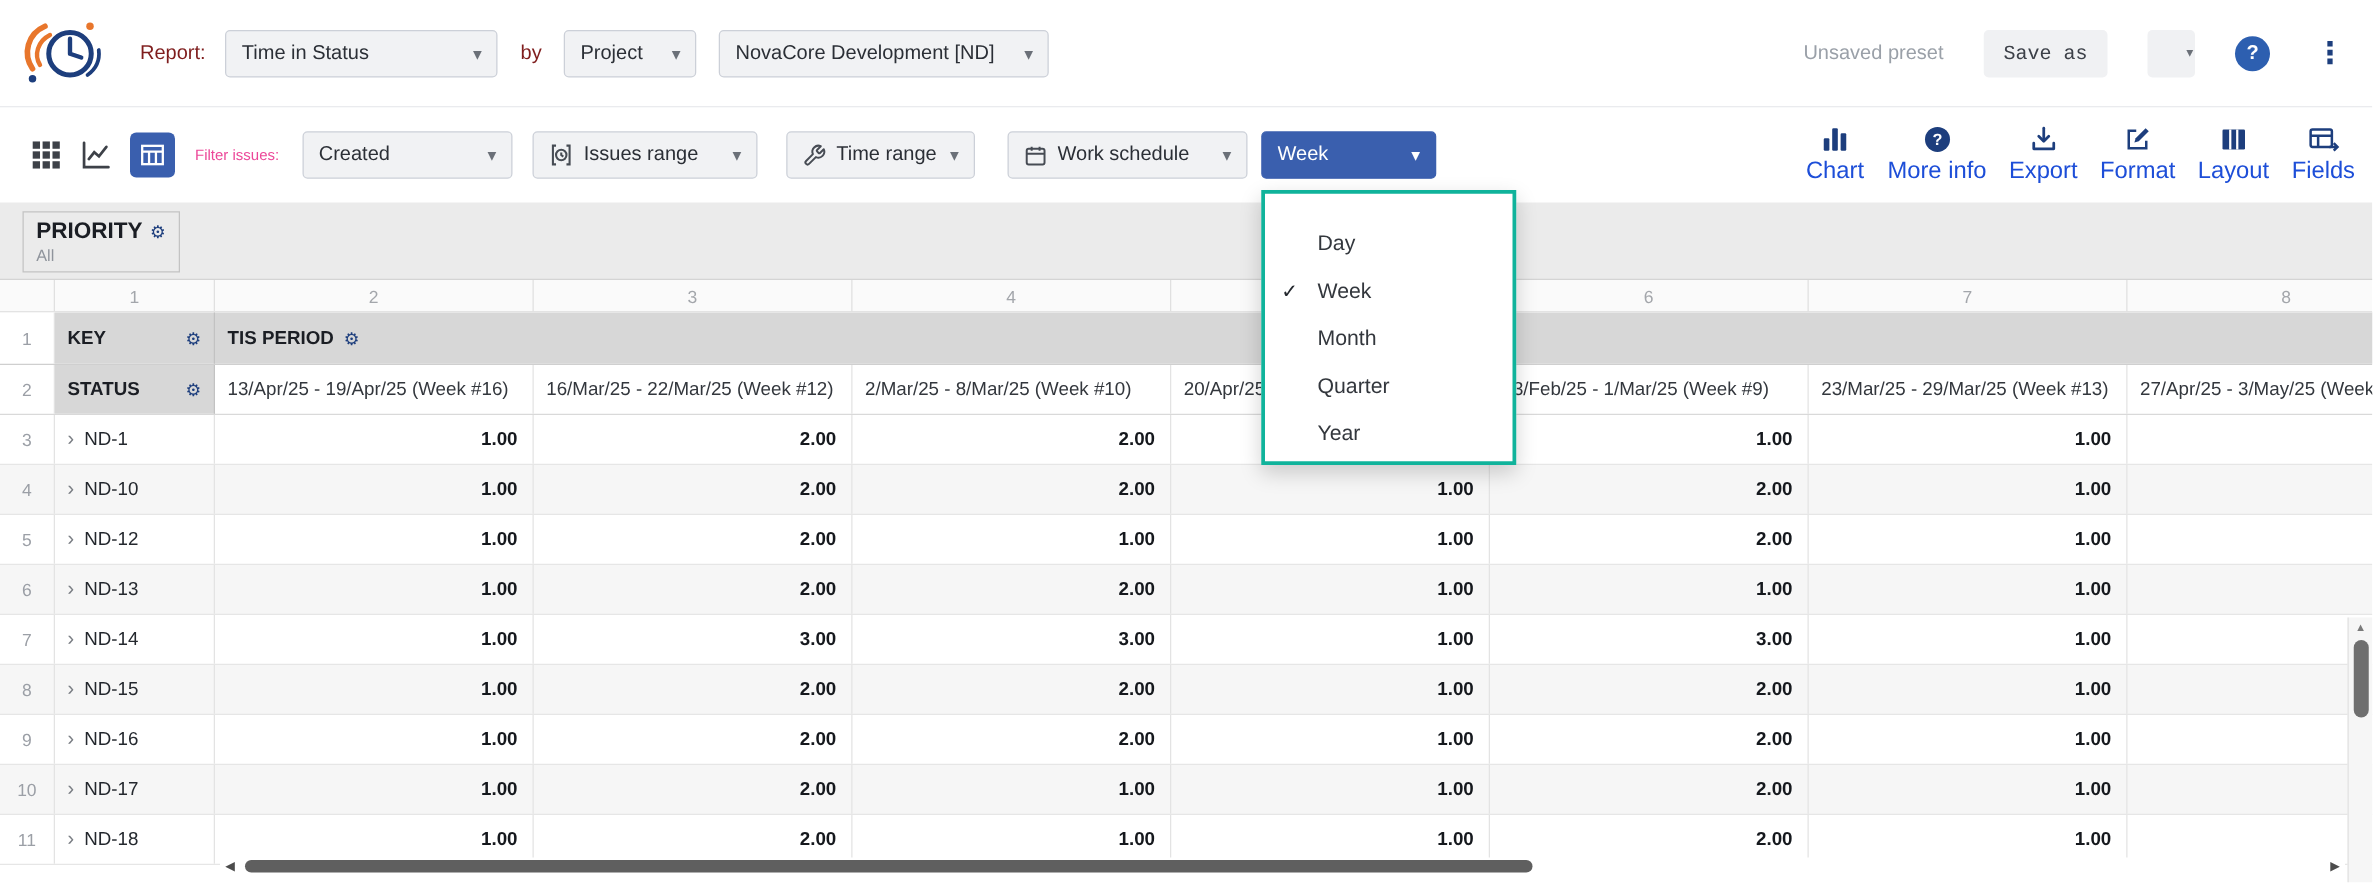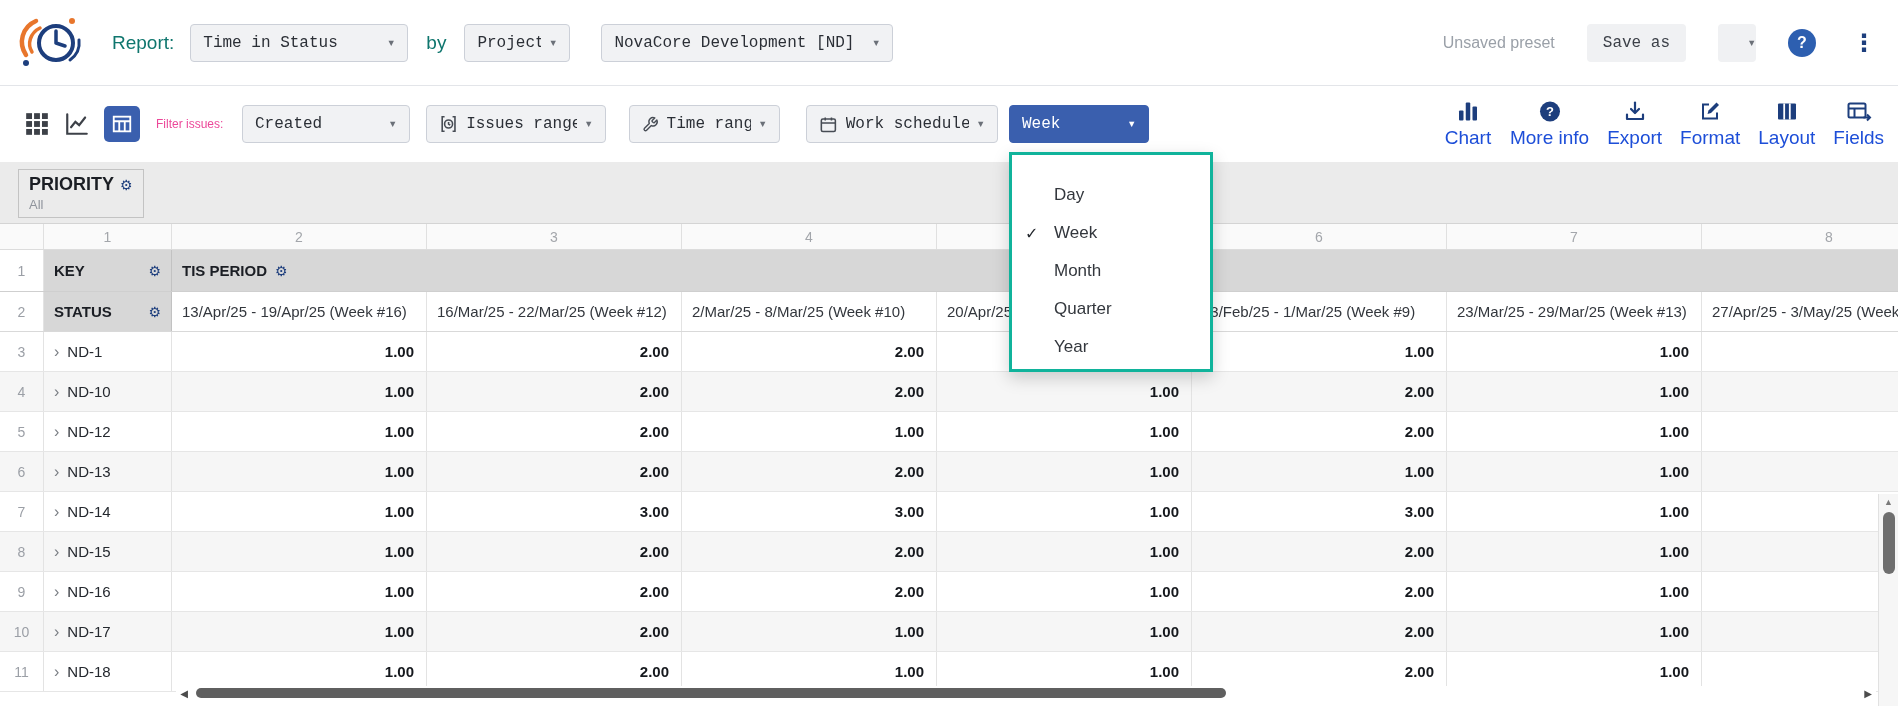--- a/index.html
+++ b/index.html
@@ -3,28 +3,28 @@
 <meta charset="utf-8">
 <style>
   *{margin:0;padding:0;box-sizing:border-box}
   html,body{overflow:hidden}
   body{width:1898px;height:706px;background:#fff;font-family:"Liberation Sans","DejaVu Sans",sans-serif;color:#2b2f36;position:relative}
   .app{width:1898px;height:706px;position:relative;overflow:hidden;background:#fff}
 
   
   .app-header{height:86px;display:flex;align-items:center;padding:0 18px 0 14px;border-bottom:1px solid #e3e5e9;background:#fff}
   .logo{margin-right:26px;display:flex;align-items:center}
-  .hdr-label{font-size:19px;color:#0f766e}
-  .sel{display:inline-flex;align-items:center;gap:8px;background:#f1f2f4;border:1px solid #ccd0d8;border-radius:4px;height:38px;padding:0 12px;font-size:16px;color:#2b2f36;cursor:pointer;font-family:Liberation Mono, monospace;white-space:nowrap}
+  .hdr-label{font-size:16px;color:#7f1d1d}
+  .sel{display:inline-flex;align-items:center;gap:8px;background:#f1f2f4;border:1px solid #ccd0d8;border-radius:4px;height:38px;padding:0 12px;font-size:16px;color:#2b2f36;cursor:pointer;font-family:Liberation Sans, sans-serif;white-space:nowrap}
   .sel .lbl{flex:1 1 auto;text-align:left;overflow:hidden}
   .caret{font-size:14px;color:#6b7078;line-height:1;margin-left:auto}
   .sel-report{width:218px;margin-left:16px}
   .by{margin-left:18px}
   .sel-group{width:106px;margin-left:18px}
-  .sel-project{width:292px;margin-left:31px}
+  .sel-project{width:264px;margin-left:18px}
   .header-right{margin-left:auto;display:flex;align-items:center;gap:32px}
   .unsaved{color:#9aa0a8;font-size:16px}
   .btn{background:#f0f1f3;border:none;border-radius:4px;height:38px;padding:0 16px;font-size:16px;color:#3c4048;cursor:pointer;font-family:Liberation Mono, monospace}
   .caret-btn{width:38px;display:flex;align-items:center;justify-content:center;padding:0}
   .help{width:28px;height:28px;border-radius:50%;background:#2d5fb0;color:#fff;display:flex;align-items:center;justify-content:center;font-size:16px;font-weight:bold;cursor:pointer}
   .kebab{font-size:24px;color:#1d3e7d;font-weight:bold;cursor:pointer;line-height:1;padding:0 4px}
 
   
   .toolbar{height:76px;position:relative;background:#fff}
   .tb{position:absolute;top:50%;transform:translateY(-50%)}

